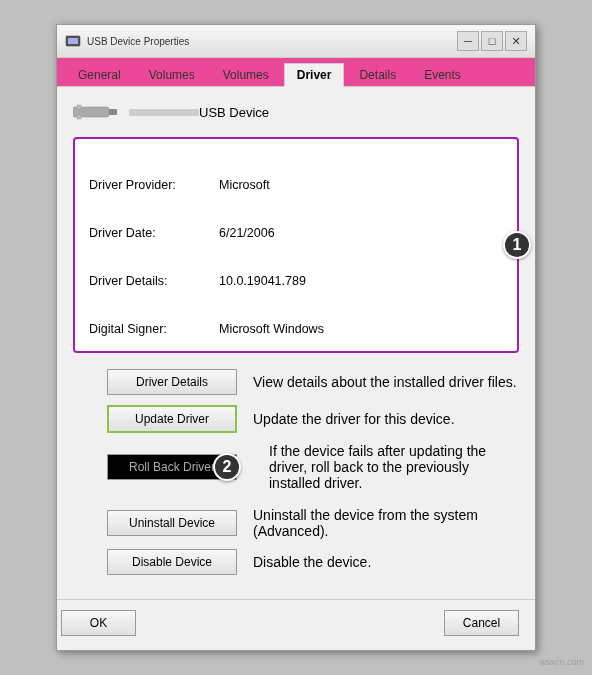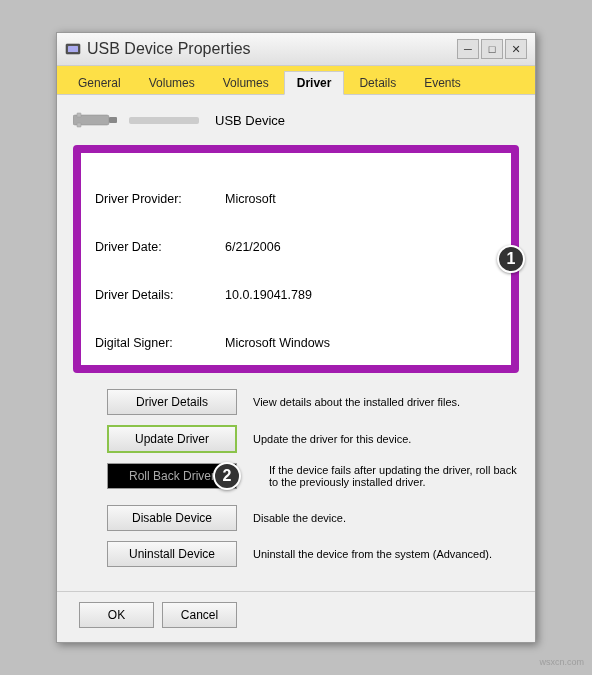--- a/index.html
+++ b/index.html
@@ -33,42 +33,42 @@
       gap: 6px;
     }
     .title-bar-icon {
       width: 16px;
       height: 16px;
       display: flex;
       align-items: center;
       justify-content: center;
     }
     .title-text {
-      font-size: 16px;
+      font-size: 10px;
       color: #333;
     }
     .title-bar-buttons {
       display: flex;
       gap: 2px;
     }
     .title-btn {
       width: 22px;
       height: 20px;
       border: 1px solid #aaa;
       background: #e0e0e0;
       cursor: pointer;
       font-size: 11px;
       display: flex;
       align-items: center;
       justify-content: center;
       color: #333;
     }
     .tab-bar {
       display: flex;
-      background: #fde047;
+      background: #ec4899;
       padding: 4px 8px 0 8px;
       border-bottom: 1px solid #ccc;
       gap: 2px;
     }
     .tab {
       padding: 4px 12px;
       font-size: 12px;
       cursor: pointer;
       border: 1px solid transparent;
       border-bottom: none;
@@ -91,21 +91,21 @@
       display: flex;
       align-items: center;
       gap: 12px;
       margin-bottom: 14px;
     }
     .device-label {
       font-size: 13px;
       color: #000;
     }
     .info-box {
-      border: 8px solid #a21caf;
+      border: 2px solid #a21caf;
       border-radius: 4px;
       padding: 10px 14px;
       margin-bottom: 16px;
       background: #fff;
       position: relative;
     }
     .info-row {
       display: flex;
       margin-bottom: 5px;
       align-items: baseline;
@@ -162,29 +162,29 @@
       cursor: default;
       background: #000000;
       text-align: center;
     }
     .action-btn.highlighted {
       border: 2px solid #8bc34a;
       border-radius: 0;
     }
     .btn-description {
       margin-left: 16px;
-      font-size: 11px;
+      font-size: 14px;
       color: #000;
       flex: 1;
     }
     .footer {
       display: flex;
-      justify-content: flex-start;
+      justify-content: space-between;
       gap: 8px;
-      padding: 10px 16px 14px 22px;
+      padding: 10px 16px 14px 4px;
       border-top: 1px solid #ccc;
     }
     .footer-btn {
       min-width: 75px;
       padding: 5px 16px;
       font-size: 12px;
       border: 1px solid #999;
       background: linear-gradient(to bottom, #f8f8f8, #e0e0e0);
       cursor: pointer;
       color: #000;
@@ -256,21 +256,21 @@
     <div class="device-header">
       <div class="usb-shape">
         <svg width="44" height="22" viewBox="0 0 44 22">
           <rect x="0" y="6" width="36" height="10" rx="2" fill="#aaa" stroke="#888" stroke-width="0.5"></rect>
           <rect x="36" y="8" width="8" height="6" rx="1" fill="#888"></rect>
           <rect x="4" y="4" width="4" height="4" rx="0.5" fill="#bbb" stroke="#999" stroke-width="0.5"></rect>
           <rect x="4" y="14" width="4" height="4" rx="0.5" fill="#bbb" stroke="#999" stroke-width="0.5"></rect>
         </svg>
       </div>
       <div>
-        <div style="display:flex;align-items:center;gap:16px;">
+        <div style="display:flex;align-items:center;gap:0;">
           <span style="display:inline-block;width:70px;height:7px;background:#ccc;border-radius:2px;"></span>
           <span class="device-label">USB Device</span>
         </div>
       </div>
     </div>
 
     <div class="info-box">
       <div class="info-row">
         <span class="info-label">Driver Provider:</span>
         <span class="info-value">Microsoft</span>
@@ -302,27 +302,27 @@
 
     <div class="button-row" style="position:relative;">
       <button class="action-btn disabled">Roll Back Driver</button>
       <div class="badge2">2</div>
       <span class="btn-description" style="margin-left:32px;">If the device fails after updating the driver, roll back to the previously installed driver.</span>
     </div>
 
     <div style="height:6px;"></div>
 
     <div class="button-row">
+      <button class="action-btn">Uninstall Device</button>
+      <span class="btn-description">Uninstall the device from the system (Advanced).</span>
+    </div>
+
+    <div class="button-row">
       <button class="action-btn">Disable Device</button>
       <span class="btn-description">Disable the device.</span>
-    </div>
-
-    <div class="button-row">
-      <button class="action-btn">Uninstall Device</button>
-      <span class="btn-description">Uninstall the device from the system (Advanced).</span>
     </div>
 
   </div>
 
   <div class="footer">
     <button class="footer-btn">OK</button>
     <button class="footer-btn">Cancel</button>
   </div>
 </div>
 

